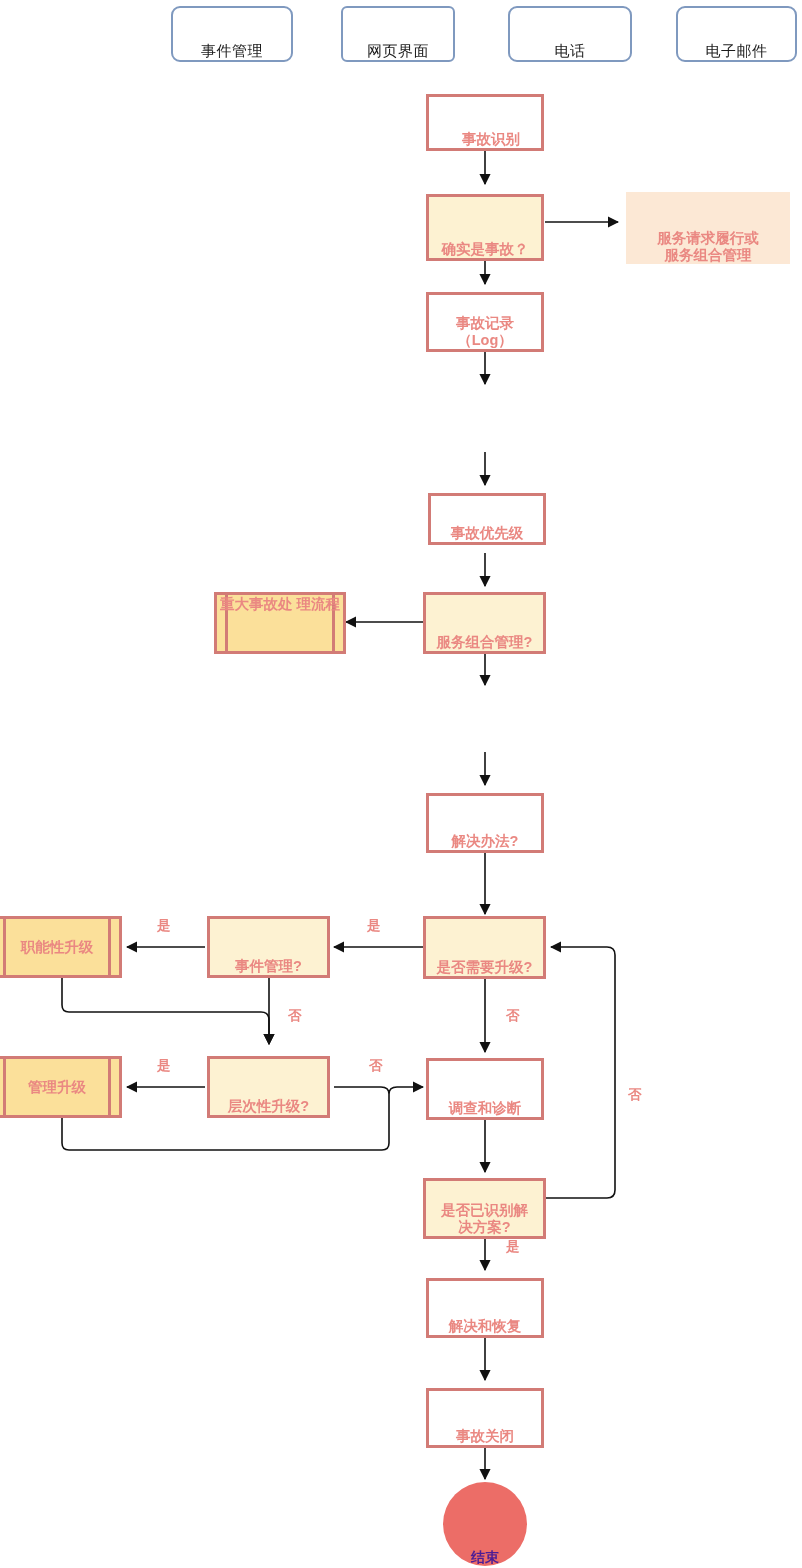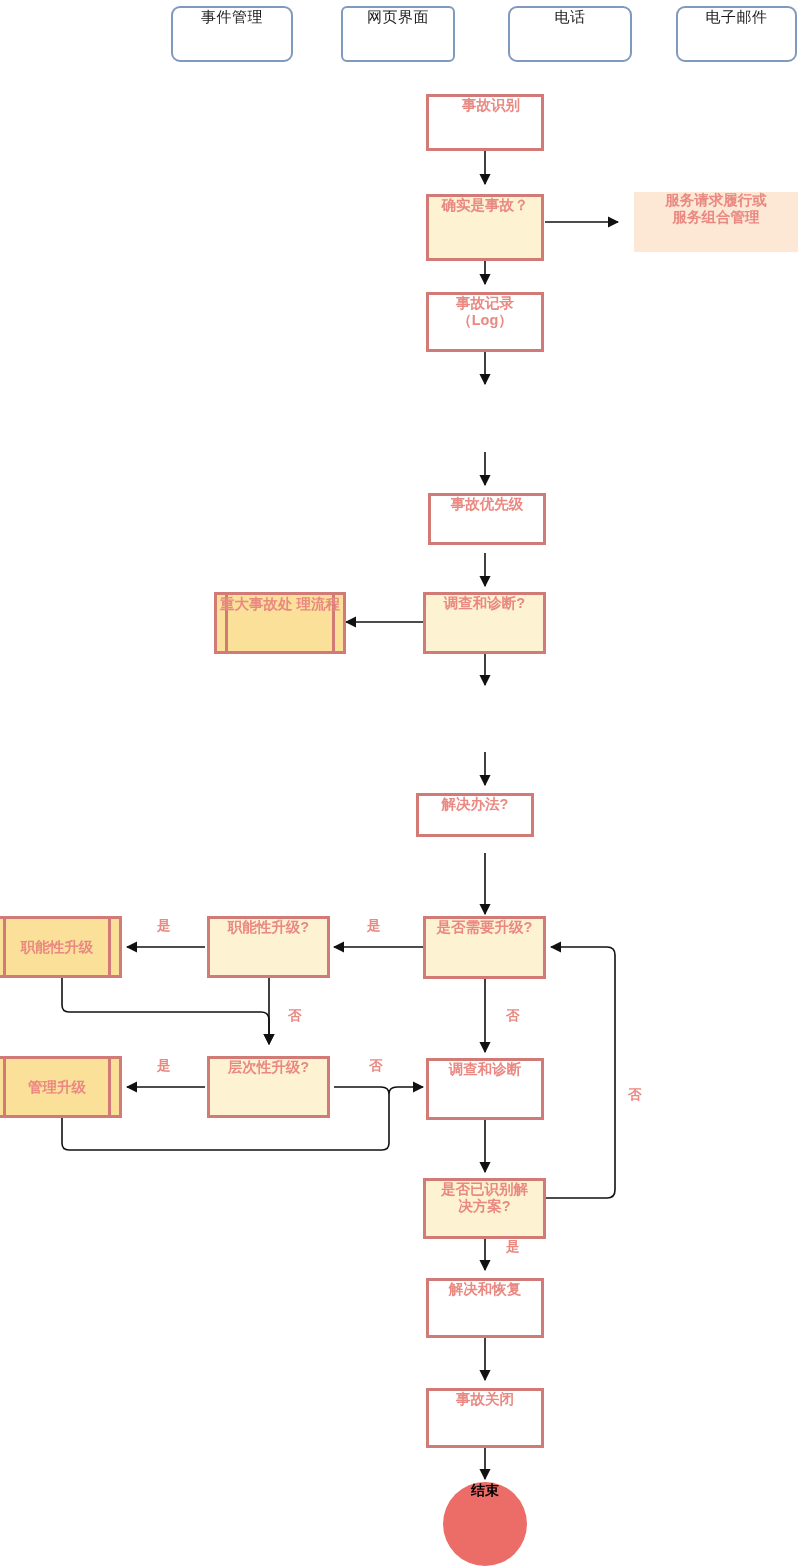--- a/index.html
+++ b/index.html
@@ -27,21 +27,21 @@
     top: 0;
     width: 802px;
     height: 1568px;
     overflow: visible;
   }
   
   .node {
     position: absolute;
     box-sizing: border-box;
     display: flex;
-    align-items: flex-start;
+    align-items: flex-end;
     justify-content: center;
     text-align: center;
   }
   .node .node-label {
     display: block;
     line-height: 1.18;
     white-space: pre-line;
   }
   
   .channel {
@@ -105,21 +105,21 @@
     color: #ea8882;
     font-size: 14.5px;
     font-weight: 700;
   }
   
   .terminator {
     background: #ec6d67;
     border-radius: 50%;
   }
   .terminator .node-label {
-    color: #000000;
+    color: #4c1d95;
     font-size: 14px;
     font-weight: 700;
   }
   
   .edge-label {
     position: absolute;
     color: #ea8882;
     font-size: 13.5px;
     font-weight: 700;
     line-height: 1;
@@ -201,56 +201,56 @@
   </div>
 
   <div class="node process" style="left:426px; top:94px; width:118px; height:57px;padding-left:12px;">
     <span class="node-label">事故识别</span>
   </div>
 
   <div class="node decision" style="left:426px; top:194px; width:118px; height:67px;">
     <span class="node-label">确实是事故？</span>
   </div>
 
-  <div class="node panel" style="left:626px; top:192px; width:164px; height:60px;margin-left:8px;">
+  <div class="node panel" style="left:626px; top:192px; width:164px; height:72px;">
     <span class="node-label">服务请求履行或
 服务组合管理</span>
   </div>
 
   <div class="node process" style="left:426px; top:292px; width:118px; height:60px;">
     <span class="node-label">事故记录
 （Log）</span>
   </div>
 
 
   <div class="node process" style="left:412px; top:493px; width:118px; height:52px;margin-left:16px;">
     <span class="node-label">事故优先级</span>
   </div>
 
   <div class="node decision" style="left:423px; top:592px; width:123px; height:62px;">
-    <span class="node-label">调查和诊断?</span>
+    <span class="node-label">服务组合管理?</span>
   </div>
 
   <div class="subroutine" style="left:214px; top:592px; width:132px; height:62px; display:flex; align-items:flex-start; justify-content:center;">
     <div class="sub-inner" style="left:8px; right:8px;"></div>
     <span class="node-label">重大事故处
 理流程</span>
   </div>
 
 
-  <div class="node process" style="left:416px; top:793px; width:118px; height:44px;">
+  <div class="node process" style="left:426px; top:793px; width:118px; height:60px;">
     <span class="node-label">解决办法?</span>
   </div>
 
   <div class="node decision" style="left:423px; top:916px; width:123px; height:63px;">
     <span class="node-label">是否需要升级?</span>
   </div>
 
   <div class="node decision" style="left:207px; top:916px; width:123px; height:62px;">
-    <span class="node-label">职能性升级?</span>
+    <span class="node-label">事件管理?</span>
   </div>
 
   <div class="subroutine" style="left:-8px; top:916px; width:130px; height:62px; display:flex; align-items:center; justify-content:center;">
     <div class="sub-inner" style="left:8px; right:8px;"></div>
     <span class="node-label">职能性升级</span>
   </div>
 
   <div class="node decision" style="left:207px; top:1056px; width:123px; height:62px;">
     <span class="node-label">层次性升级?</span>
   </div>

